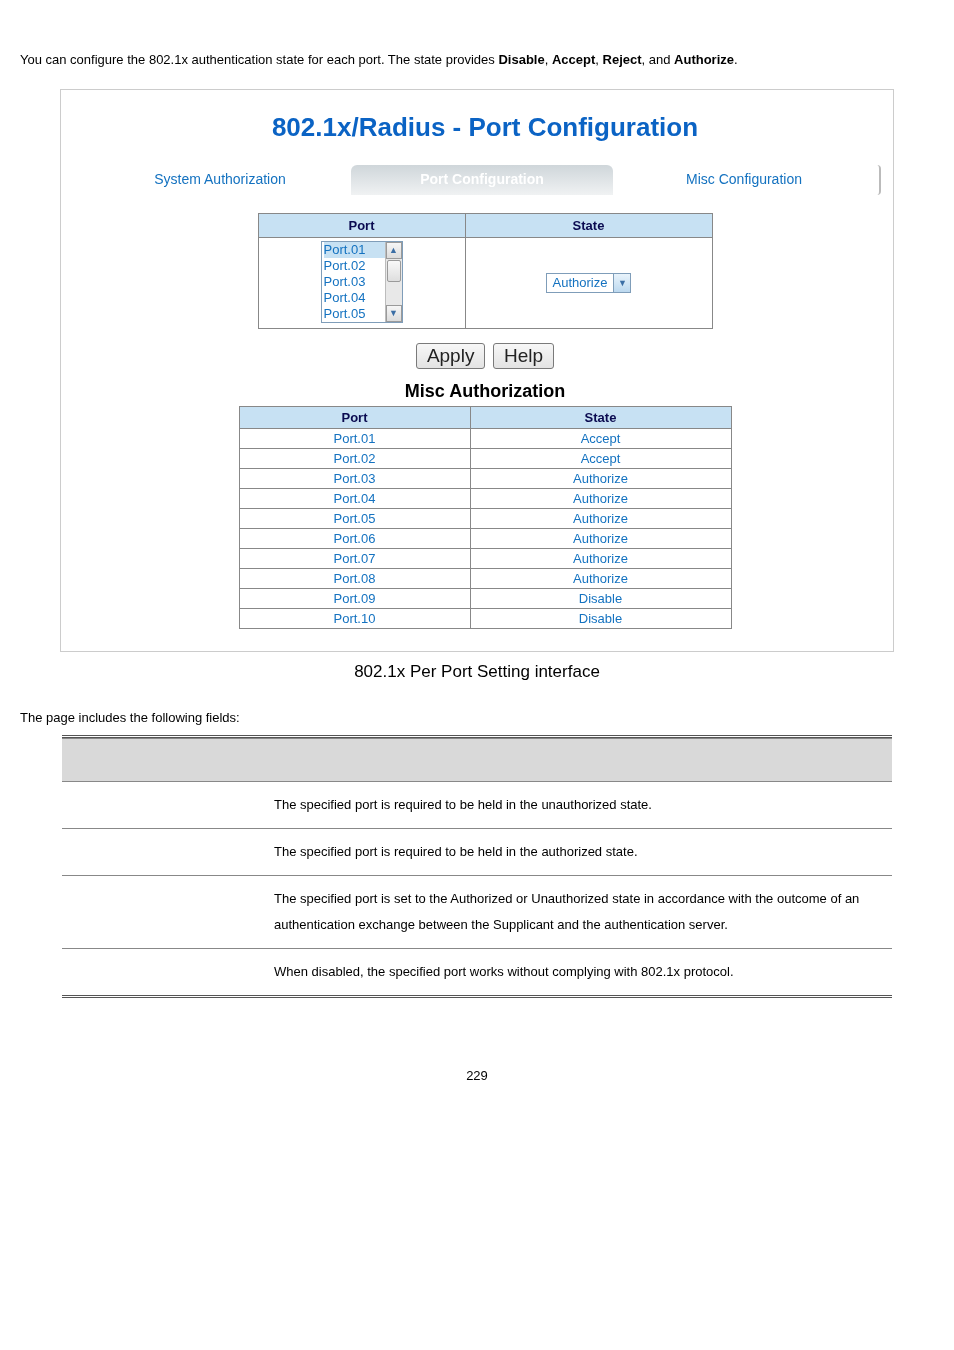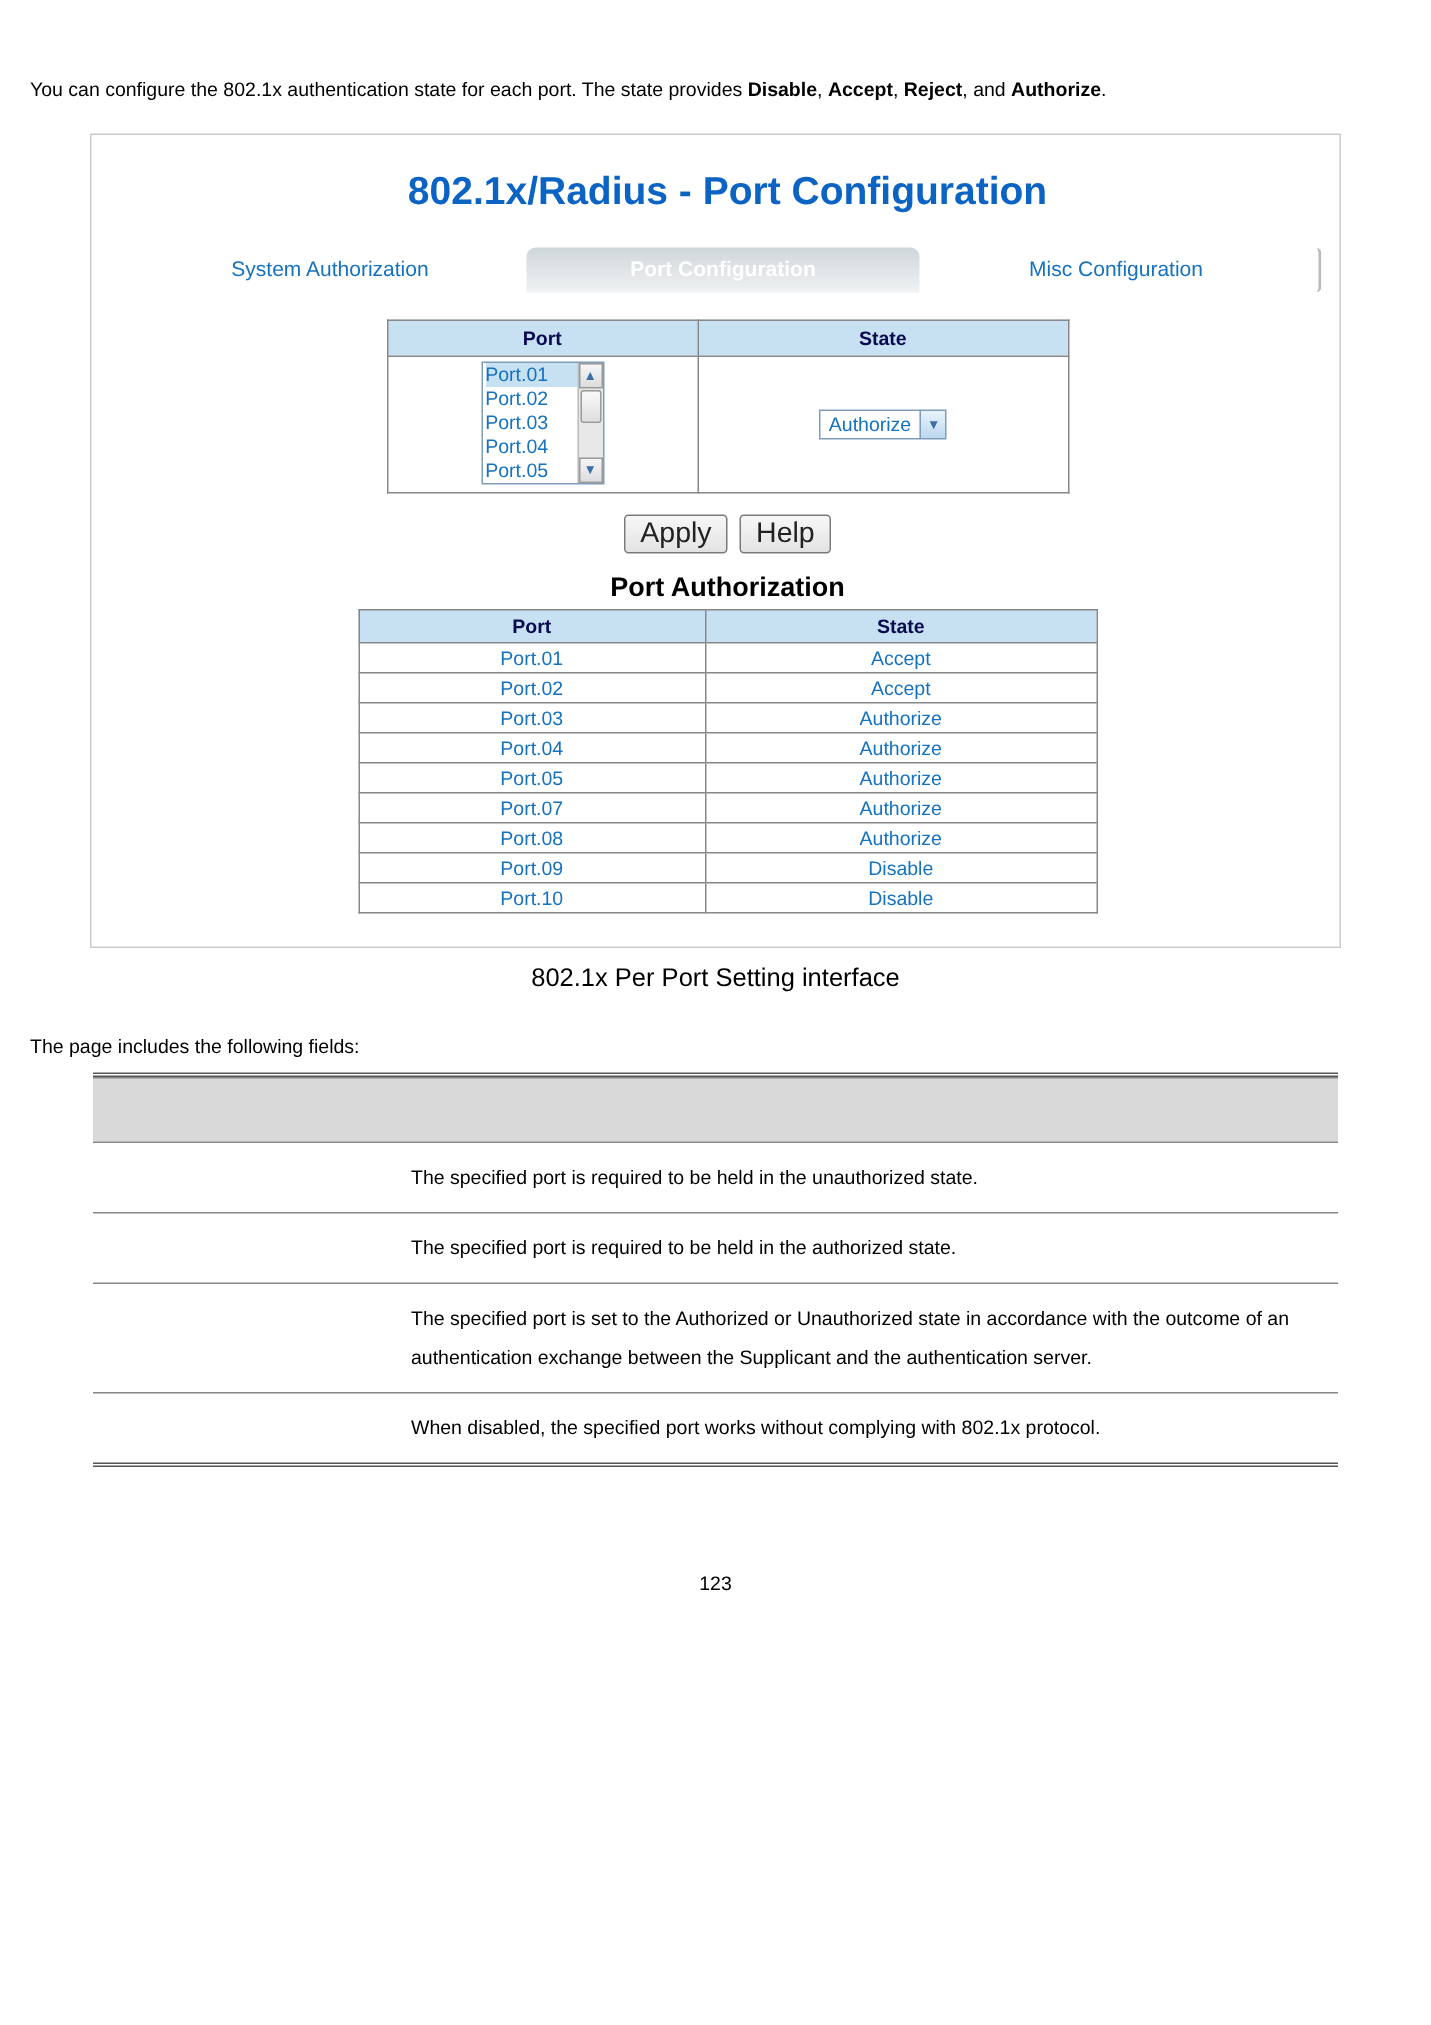--- a/index.html
+++ b/index.html
@@ -209,21 +209,21 @@
       </td>
     </tr>
   </tbody>
     </table>
 
   <div class="btn-row">
     <span class="winbtn">Apply</span>
     <span class="winbtn">Help</span>
   </div>
 
-  <div class="subheading">Port Authorization</div>
+  <div class="subheading">Misc Authorization</div>
 
   <table class="auth-table">
     <tbody>
         <tr>
       <th class="col-port">Port</th>
       <th class="col-state">State</th>
     </tr>
     <tr>
           <td>Port.01</td>
           <td>Accept</td>
@@ -235,20 +235,24 @@
     <tr>
           <td>Port.03</td>
           <td>Authorize</td>
         </tr>
     <tr>
           <td>Port.04</td>
           <td>Authorize</td>
         </tr>
     <tr>
           <td>Port.05</td>
+          <td>Authorize</td>
+        </tr>
+    <tr>
+          <td>Port.06</td>
           <td>Authorize</td>
         </tr>
     <tr>
           <td>Port.07</td>
           <td>Authorize</td>
         </tr>
     <tr>
           <td>Port.08</td>
           <td>Authorize</td>
         </tr>
@@ -289,13 +293,13 @@
     <td class="obj"><b style="visibility:hidden">Authorized</b></td>
     <td class="desc-text">The specified port is set to the Authorized or Unauthorized state in accordance with the outcome of an authentication exchange between the Supplicant and the authentication server.</td>
   </tr>
   <tr class="last">
     <td class="obj"><b style="visibility:hidden">Disable</b></td>
     <td class="desc-text">When disabled, the specified port works without complying with 802.1x protocol.</td>
   </tr>
 </tbody>
   </table>
 
-<div class="page-num">123</div>
+<div class="page-num">229</div>
 
 </body></html>

